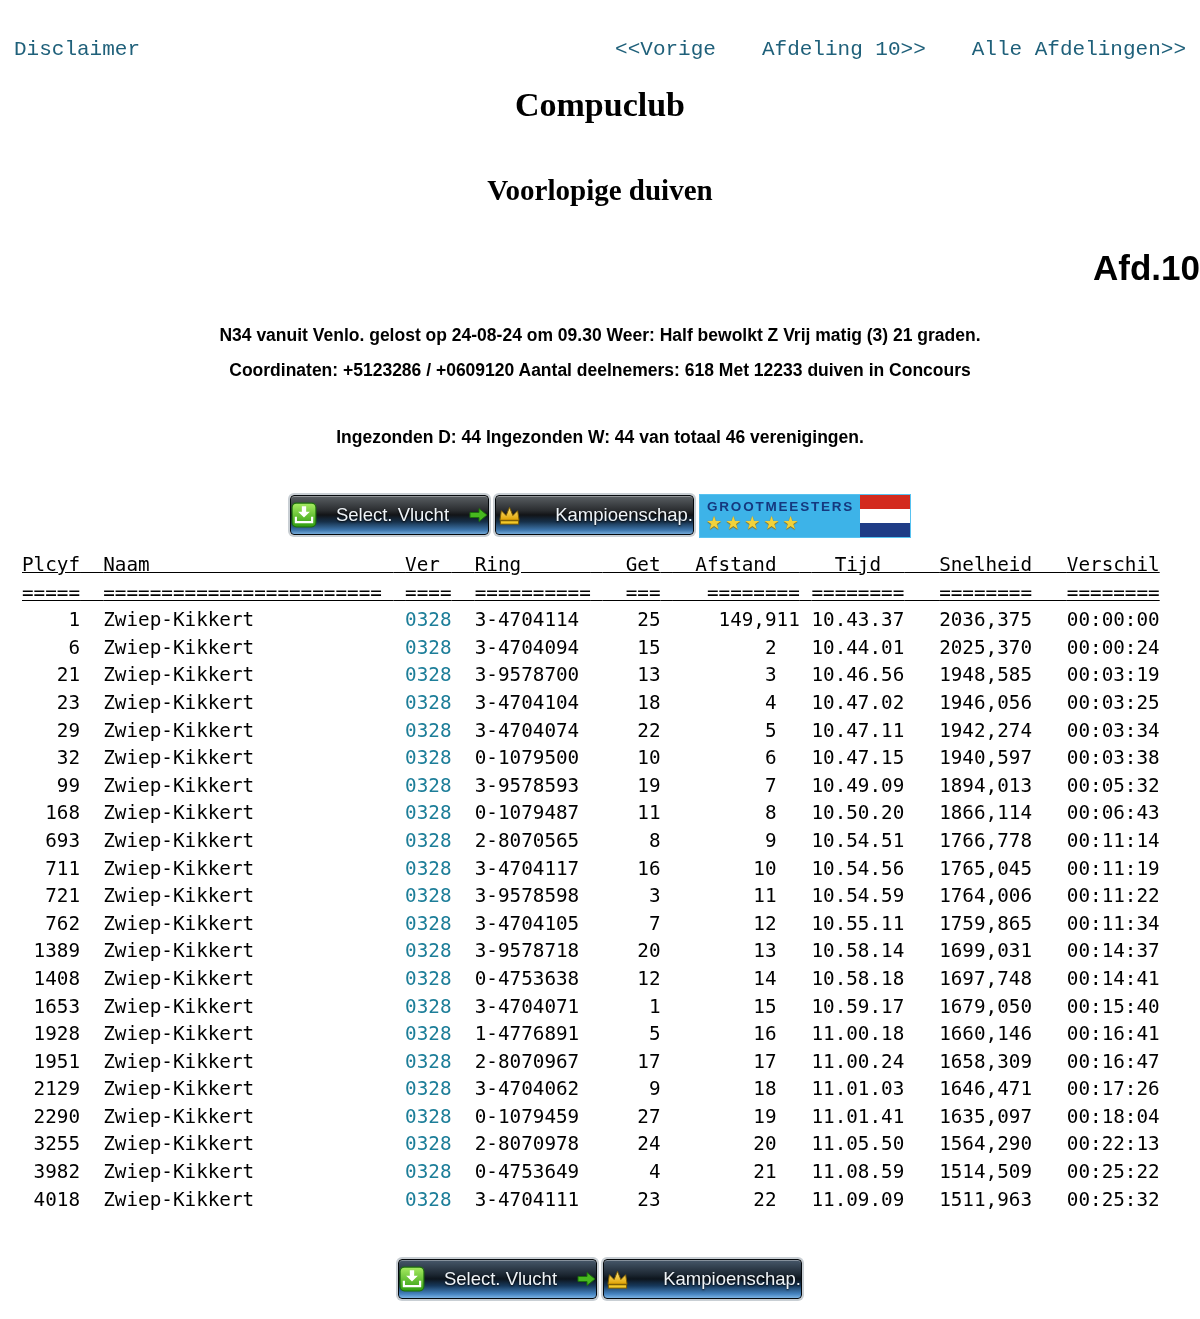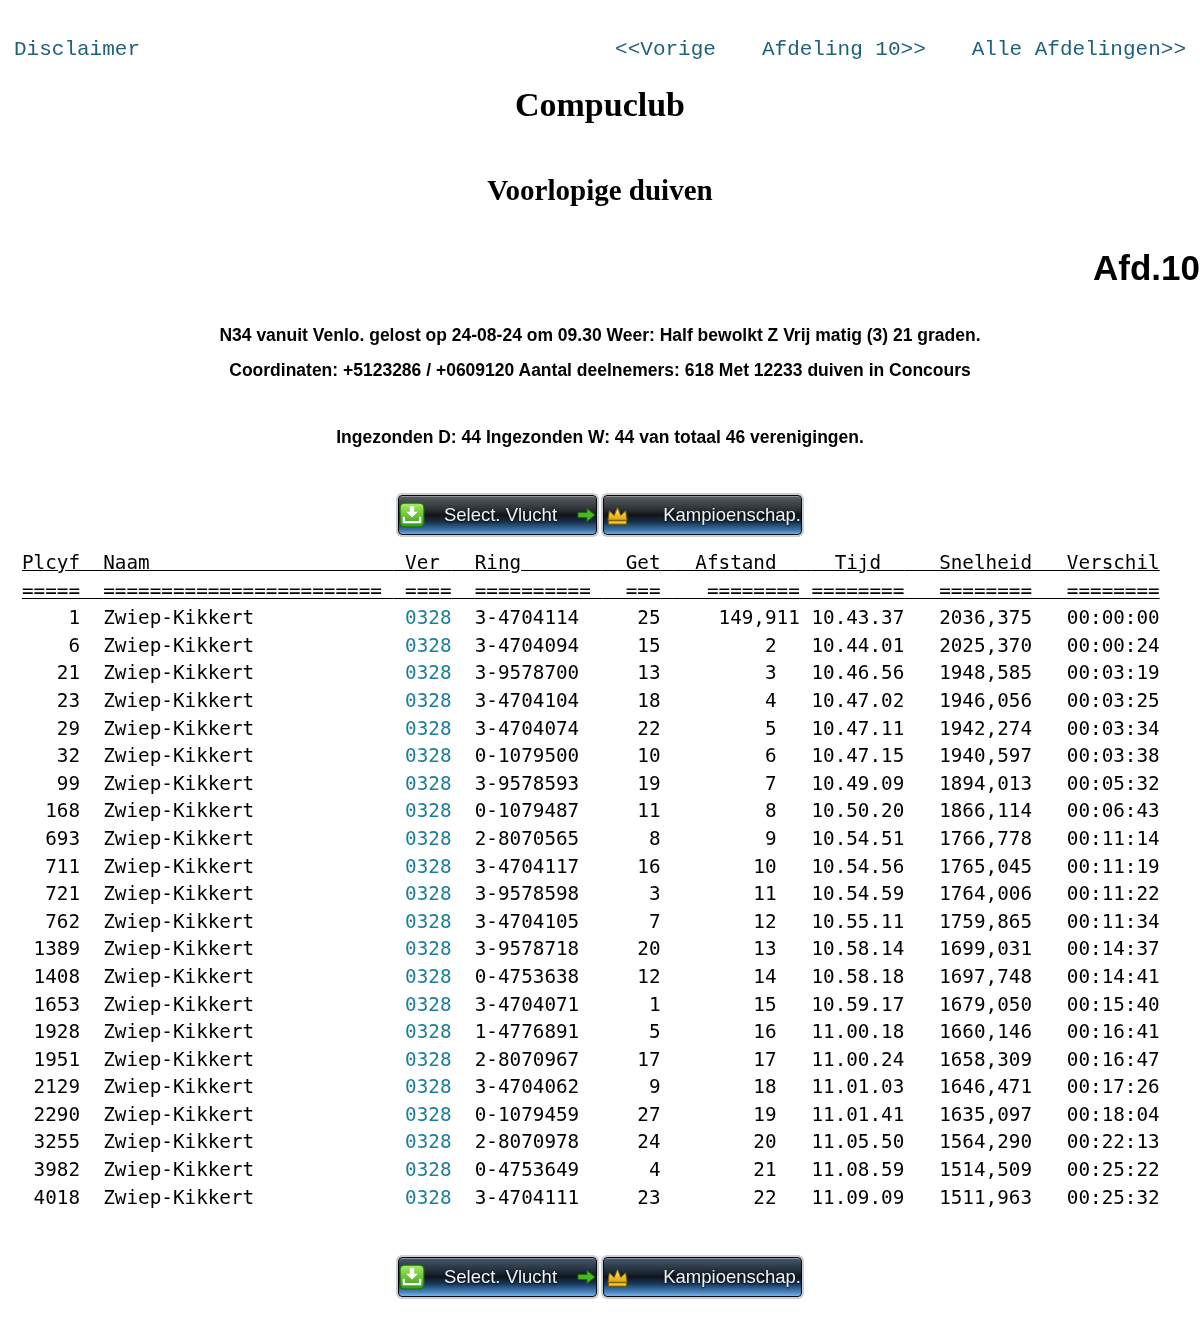--- a/index.html
+++ b/index.html
@@ -104,20 +104,29 @@
               <stop offset="1" stop-color="#e0a200"></stop>
         </linearGradient>
           </defs>
         <path d="M4 17 L5.5 7 L10.5 12 L14 3.5 L17.5 12 L22.5 7 L24 17 Z" fill="url(#gld)" stroke="#7a5a00"></path>
         <rect x="4.5" y="17.5" width="19" height="3.5" fill="#f4c928" stroke="#7a5a00"></rect>
       </svg>
     </span>
     <span>Kampioenschap.</span>
   </button>
 
+  <div class="banner">
+    <div class="banner-title">GROOTMEESTERS</div>
+    <div class="banner-stars">★★★★★</div>
+    <div class="flag">
+      <i style="background:#d32a1e"></i>
+        <i style="background:#ffffff"></i>
+        <i style="background:#1f3c86"></i>
+    </div>
+  </div>
 </div>
 
 <div class="results" id="results"><div class="hdr"><span>Plcyf</span>  <span>Naam                     </span> <span>Ver </span>  <span>Ring      </span> <span>  Get</span> <span>  Afstand  </span> <span>  Tijd  </span>   <span>Snelheid</span>   <span>Verschil</span></div><div class="rule"><span>=====</span>  <span>======================== </span> <span>====</span>  <span>==========</span> <span>  ===</span> <span>   ========</span> <span>========</span>   <span>========</span>   <span>========</span></div><div class="row"><span>    1</span>  <span>Zwiep-Kikkert            </span> <span class="ver-link">0328</span>  <span>3-4704114 </span> <span>   25</span> <span>    149,911</span> <span>10.43.37</span>   <span>2036,375</span>   <span>00:00:00</span></div><div class="row"><span>    6</span>  <span>Zwiep-Kikkert            </span> <span class="ver-link">0328</span>  <span>3-4704094 </span> <span>   15</span> <span>        2  </span> <span>10.44.01</span>   <span>2025,370</span>   <span>00:00:24</span></div><div class="row"><span>   21</span>  <span>Zwiep-Kikkert            </span> <span class="ver-link">0328</span>  <span>3-9578700 </span> <span>   13</span> <span>        3  </span> <span>10.46.56</span>   <span>1948,585</span>   <span>00:03:19</span></div><div class="row"><span>   23</span>  <span>Zwiep-Kikkert            </span> <span class="ver-link">0328</span>  <span>3-4704104 </span> <span>   18</span> <span>        4  </span> <span>10.47.02</span>   <span>1946,056</span>   <span>00:03:25</span></div><div class="row"><span>   29</span>  <span>Zwiep-Kikkert            </span> <span class="ver-link">0328</span>  <span>3-4704074 </span> <span>   22</span> <span>        5  </span> <span>10.47.11</span>   <span>1942,274</span>   <span>00:03:34</span></div><div class="row"><span>   32</span>  <span>Zwiep-Kikkert            </span> <span class="ver-link">0328</span>  <span>0-1079500 </span> <span>   10</span> <span>        6  </span> <span>10.47.15</span>   <span>1940,597</span>   <span>00:03:38</span></div><div class="row"><span>   99</span>  <span>Zwiep-Kikkert            </span> <span class="ver-link">0328</span>  <span>3-9578593 </span> <span>   19</span> <span>        7  </span> <span>10.49.09</span>   <span>1894,013</span>   <span>00:05:32</span></div><div class="row"><span>  168</span>  <span>Zwiep-Kikkert            </span> <span class="ver-link">0328</span>  <span>0-1079487 </span> <span>   11</span> <span>        8  </span> <span>10.50.20</span>   <span>1866,114</span>   <span>00:06:43</span></div><div class="row"><span>  693</span>  <span>Zwiep-Kikkert            </span> <span class="ver-link">0328</span>  <span>2-8070565 </span> <span>    8</span> <span>        9  </span> <span>10.54.51</span>   <span>1766,778</span>   <span>00:11:14</span></div><div class="row"><span>  711</span>  <span>Zwiep-Kikkert            </span> <span class="ver-link">0328</span>  <span>3-4704117 </span> <span>   16</span> <span>       10  </span> <span>10.54.56</span>   <span>1765,045</span>   <span>00:11:19</span></div><div class="row"><span>  721</span>  <span>Zwiep-Kikkert            </span> <span class="ver-link">0328</span>  <span>3-9578598 </span> <span>    3</span> <span>       11  </span> <span>10.54.59</span>   <span>1764,006</span>   <span>00:11:22</span></div><div class="row"><span>  762</span>  <span>Zwiep-Kikkert            </span> <span class="ver-link">0328</span>  <span>3-4704105 </span> <span>    7</span> <span>       12  </span> <span>10.55.11</span>   <span>1759,865</span>   <span>00:11:34</span></div><div class="row"><span> 1389</span>  <span>Zwiep-Kikkert            </span> <span class="ver-link">0328</span>  <span>3-9578718 </span> <span>   20</span> <span>       13  </span> <span>10.58.14</span>   <span>1699,031</span>   <span>00:14:37</span></div><div class="row"><span> 1408</span>  <span>Zwiep-Kikkert            </span> <span class="ver-link">0328</span>  <span>0-4753638 </span> <span>   12</span> <span>       14  </span> <span>10.58.18</span>   <span>1697,748</span>   <span>00:14:41</span></div><div class="row"><span> 1653</span>  <span>Zwiep-Kikkert            </span> <span class="ver-link">0328</span>  <span>3-4704071 </span> <span>    1</span> <span>       15  </span> <span>10.59.17</span>   <span>1679,050</span>   <span>00:15:40</span></div><div class="row"><span> 1928</span>  <span>Zwiep-Kikkert            </span> <span class="ver-link">0328</span>  <span>1-4776891 </span> <span>    5</span> <span>       16  </span> <span>11.00.18</span>   <span>1660,146</span>   <span>00:16:41</span></div><div class="row"><span> 1951</span>  <span>Zwiep-Kikkert            </span> <span class="ver-link">0328</span>  <span>2-8070967 </span> <span>   17</span> <span>       17  </span> <span>11.00.24</span>   <span>1658,309</span>   <span>00:16:47</span></div><div class="row"><span> 2129</span>  <span>Zwiep-Kikkert            </span> <span class="ver-link">0328</span>  <span>3-4704062 </span> <span>    9</span> <span>       18  </span> <span>11.01.03</span>   <span>1646,471</span>   <span>00:17:26</span></div><div class="row"><span> 2290</span>  <span>Zwiep-Kikkert            </span> <span class="ver-link">0328</span>  <span>0-1079459 </span> <span>   27</span> <span>       19  </span> <span>11.01.41</span>   <span>1635,097</span>   <span>00:18:04</span></div><div class="row"><span> 3255</span>  <span>Zwiep-Kikkert            </span> <span class="ver-link">0328</span>  <span>2-8070978 </span> <span>   24</span> <span>       20  </span> <span>11.05.50</span>   <span>1564,290</span>   <span>00:22:13</span></div><div class="row"><span> 3982</span>  <span>Zwiep-Kikkert            </span> <span class="ver-link">0328</span>  <span>0-4753649 </span> <span>    4</span> <span>       21  </span> <span>11.08.59</span>   <span>1514,509</span>   <span>00:25:22</span></div><div class="row"><span> 4018</span>  <span>Zwiep-Kikkert            </span> <span class="ver-link">0328</span>  <span>3-4704111 </span> <span>   23</span> <span>       22  </span> <span>11.09.09</span>   <span>1511,963</span>   <span>00:25:32</span></div></div>
 
 <div class="btnbar bottom">
   <button class="glossy">
     <span class="icn">
       <svg width="26" height="26" viewBox="0 0 24 24">
         <rect x="1" y="1" width="22" height="22" rx="4" fill="url(#grn)" stroke="#1c6e0c"></rect>
         <path d="M10 4h4v5h3.4L12 14.4 6.6 9H10z" fill="#fff"></path>

